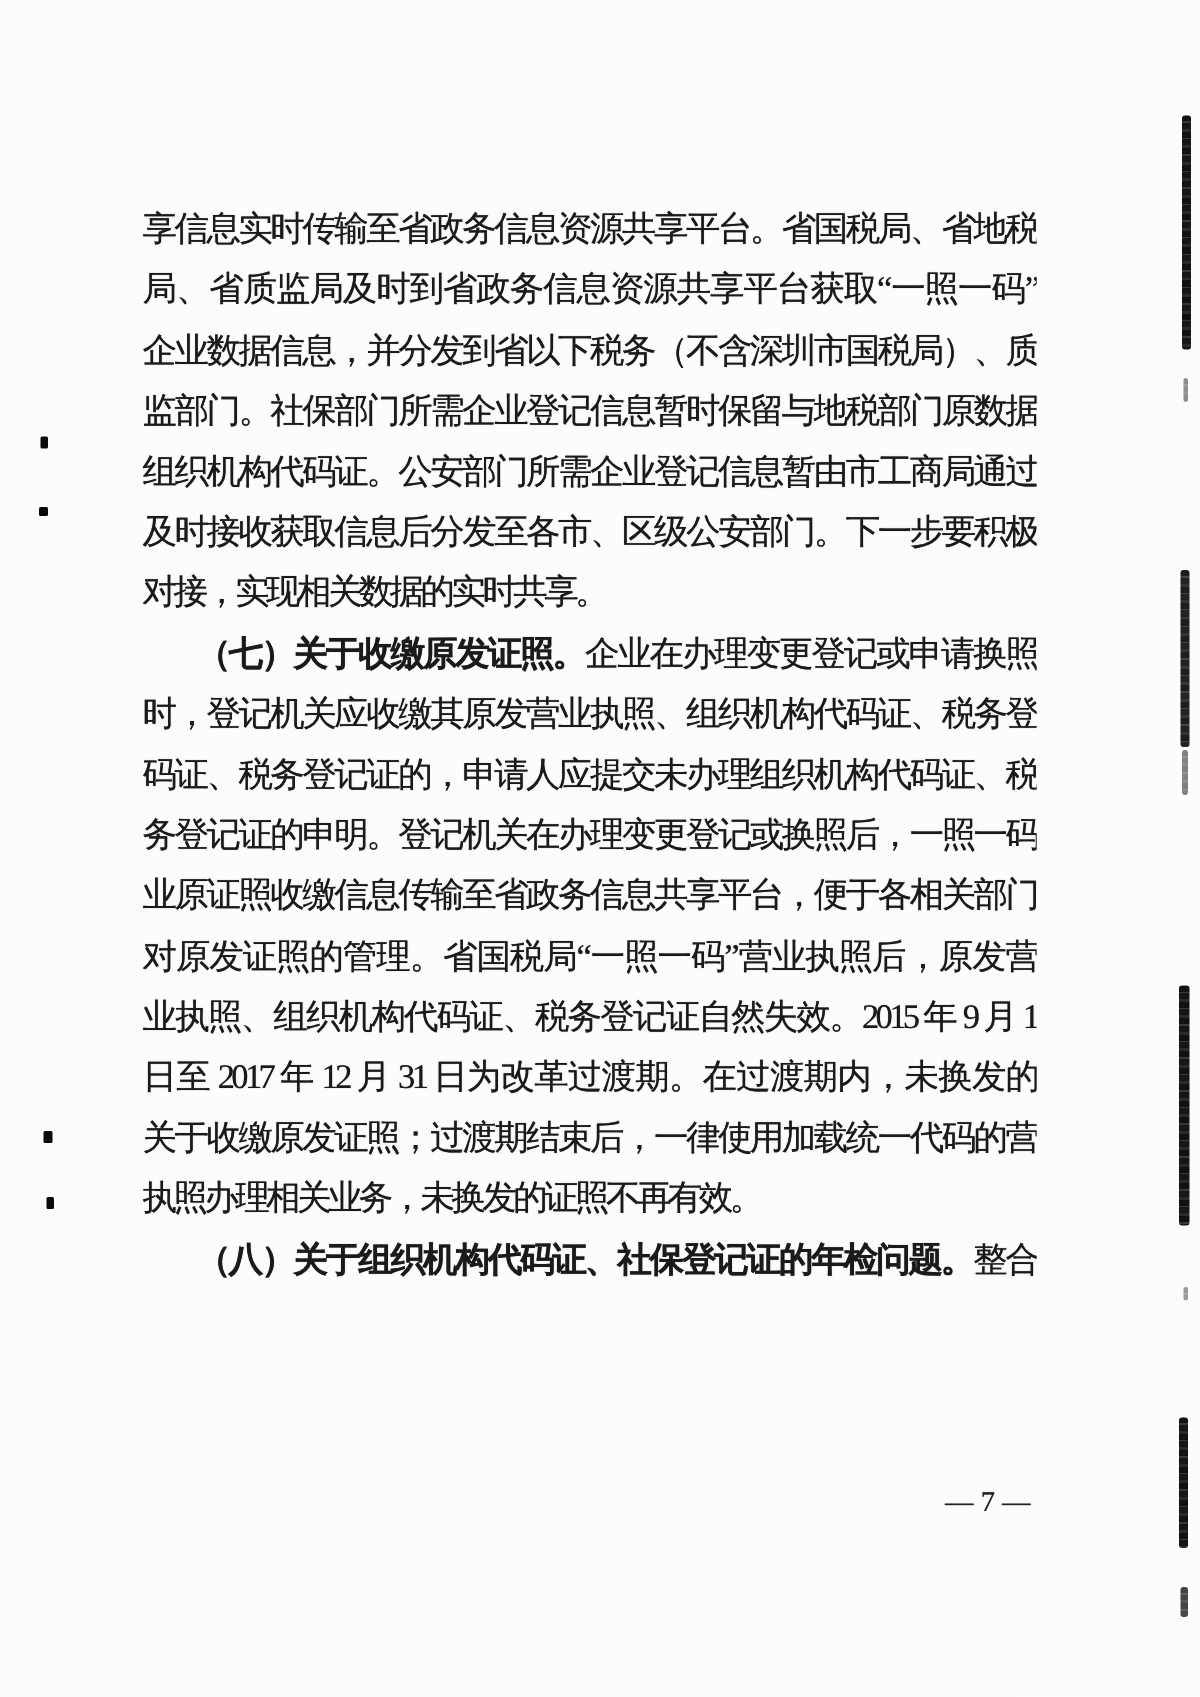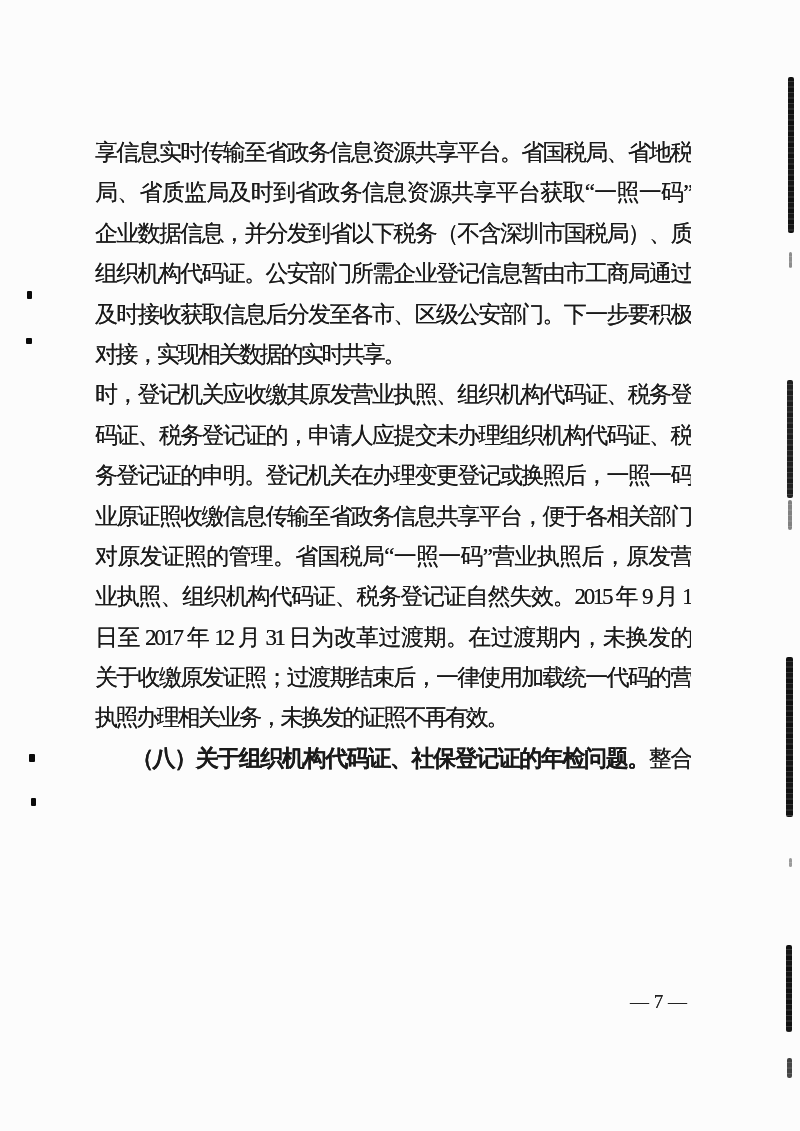--- a/index.html
+++ b/index.html
@@ -53,23 +53,25 @@
   .artifact.dot{border-radius:1px;}
 </style>
 </head>
 <body>
 
 <div class="page">
   <div class="text-block" id="text-block">
       <div class="line"><span class="seg">享信息实时传输至省政务信息资源共享平台。省国税局、省地税</span></div>
       <div class="line"><span class="seg">局、省质监局及时到省政务信息资源共享平台获取“一照一码”</span></div>
       <div class="line"><span class="seg">企业数据信息，并分发到省以下税务（不含深圳市国税局）、质</span></div>
+      <div class="line"><span class="seg">监部门。社保部门所需企业登记信息暂时保留与地税部门原数据</span></div>
       <div class="line"><span class="seg">组织机构代码证。公安部门所需企业登记信息暂由市工商局通过江</span></div>
       <div class="line"><span class="seg">及时接收获取信息后分发至各市、区级公安部门。下一步要积极</span></div>
       <div class="line end"><span class="seg">对接，实现相关数据的实时共享。</span></div>
+      <div class="line indent"><span class="seg bold">（七）关于收缴原发证照。</span><span class="seg">企业在办理变更登记或申请换照</span></div>
       <div class="line"><span class="seg">时，登记机关应收缴其原发营业执照、组织机构代码证、税务登</span></div>
       <div class="line"><span class="seg">码证、税务登记证的，申请人应提交未办理组织机构代码证、税</span></div>
       <div class="line"><span class="seg">务登记证的申明。登记机关在办理变更登记或换照后，一照一码</span></div>
       <div class="line"><span class="seg">业原证照收缴信息传输至省政务信息共享平台，便于各相关部门</span></div>
       <div class="line"><span class="seg">对原发证照的管理。省国税局“一照一码”营业执照后，原发营</span></div>
       <div class="line"><span class="seg">业执照、组织机构代码证、税务登记证自然失效。2015 年 9 月 1</span></div>
       <div class="line"><span class="seg">日至 2017 年 12 月 31 日为改革过渡期。在过渡期内，未换发的</span></div>
       <div class="line"><span class="seg">关于收缴原发证照；过渡期结束后，一律使用加载统一代码的营业</span></div>
       <div class="line end"><span class="seg">执照办理相关业务，未换发的证照不再有效。</span></div>
       <div class="line indent"><span class="seg bold">（八）关于组织机构代码证、社保登记证的年检问题。</span><span class="seg">整合</span></div>

